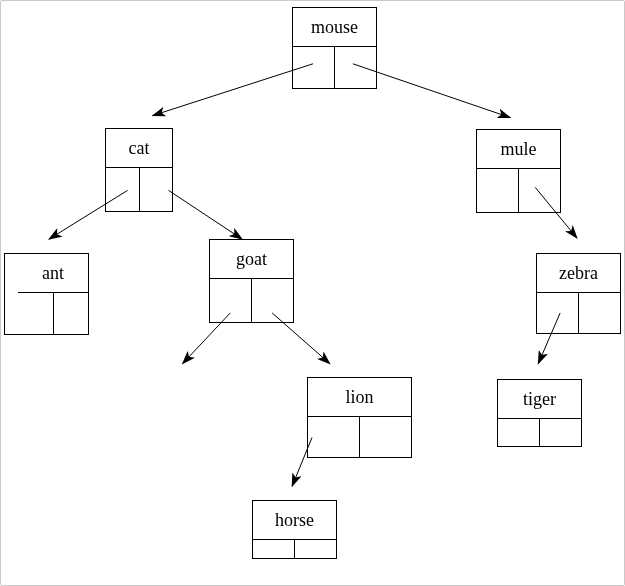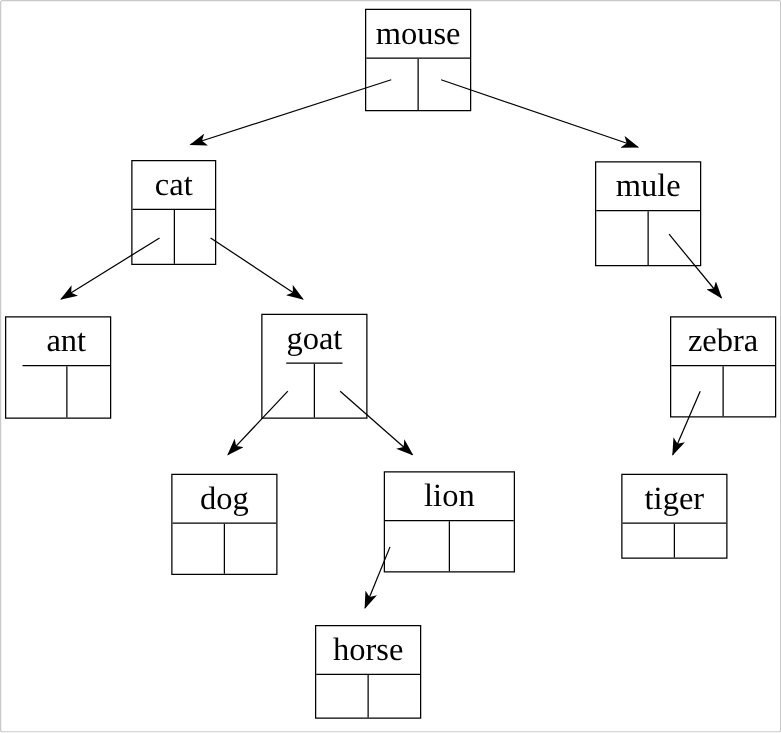--- a/index.html
+++ b/index.html
@@ -29,21 +29,21 @@
     background: #ffffff;
     box-sizing: border-box;
     display: flex;
     flex-direction: column;
   }
   .node-label {
     flex: 0 0 38px;
     display: flex;
     align-items: center;
     justify-content: center;
-    font-size: 26px;
+    font-size: 18px;
     color: #000000;
     border-bottom: 1px solid #000000;
     line-height: 1;
   }
   .node-cells { flex: 1 1 auto; display: flex; }
   .cell { flex: 1 1 50%; }
   .cell.left { border-right: 1px solid #000000; }
 </style>
 </head>
 <body>
@@ -71,56 +71,49 @@
           <div class="cell right"></div>
         </div>
       </div>
       <div class="node" style="left: 3px; top: 252px; width: 85px; height: 82px; padding-left: 13px;">
         <div class="node-label">ant</div>
         <div class="node-cells">
           <div class="cell left"></div>
           <div class="cell right"></div>
         </div>
       </div>
-      <div class="node" style="left: 208px; top: 250px; width: 85px; height: 84px; align-items: center;">
+      <div class="node" style="left: 208px; top: 238px; width: 85px; height: 84px;">
         <div class="node-label">goat</div>
         <div class="node-cells">
           <div class="cell left"></div>
           <div class="cell right"></div>
         </div>
       </div>
       <div class="node" style="left: 535px; top: 252px; width: 85px; height: 81px;">
         <div class="node-label">zebra</div>
-        <div class="node-cells">
-          <div class="cell left"></div>
-          <div class="cell right"></div>
-        </div>
-      </div>
-      <div class="node" style="left: 136px; top: 378px; width: 85px; height: 81px;">
-        <div class="node-label">dog</div>
         <div class="node-cells">
           <div class="cell left"></div>
           <div class="cell right"></div>
         </div>
       </div>
       <div class="node" style="left: 306px; top: 376px; width: 105px; height: 81px; justify-content: space-between;">
         <div class="node-label">lion</div>
         <div class="node-cells">
           <div class="cell left"></div>
           <div class="cell right"></div>
         </div>
       </div>
       <div class="node" style="left: 496px; top: 378px; width: 85px; height: 68px;">
         <div class="node-label">tiger</div>
         <div class="node-cells">
           <div class="cell left"></div>
           <div class="cell right"></div>
         </div>
       </div>
-      <div class="node" style="left: 251px; top: 499px; width: 85px; height: 75px;">
+      <div class="node" style="left: 251px; top: 499px; width: 85px; height: 59px;">
         <div class="node-label">horse</div>
         <div class="node-cells">
           <div class="cell left"></div>
           <div class="cell right"></div>
         </div>
       </div>
     </div>
   <svg class="edges" viewBox="0 0 625 586" xmlns="http://www.w3.org/2000/svg">
     <defs>
       <marker id="arrowhead" viewBox="0 0 14 10" refX="13" refY="5" markerWidth="14" markerHeight="10" orient="auto" markerUnits="userSpaceOnUse">

